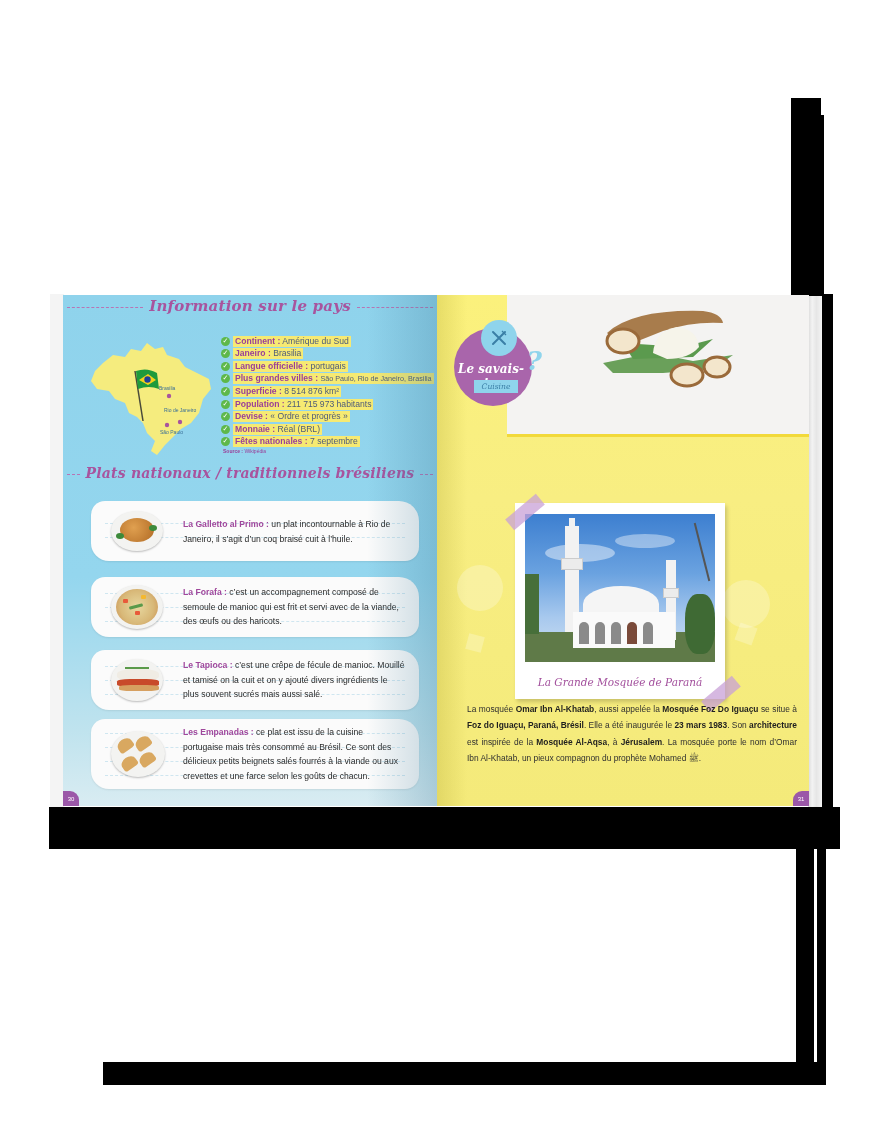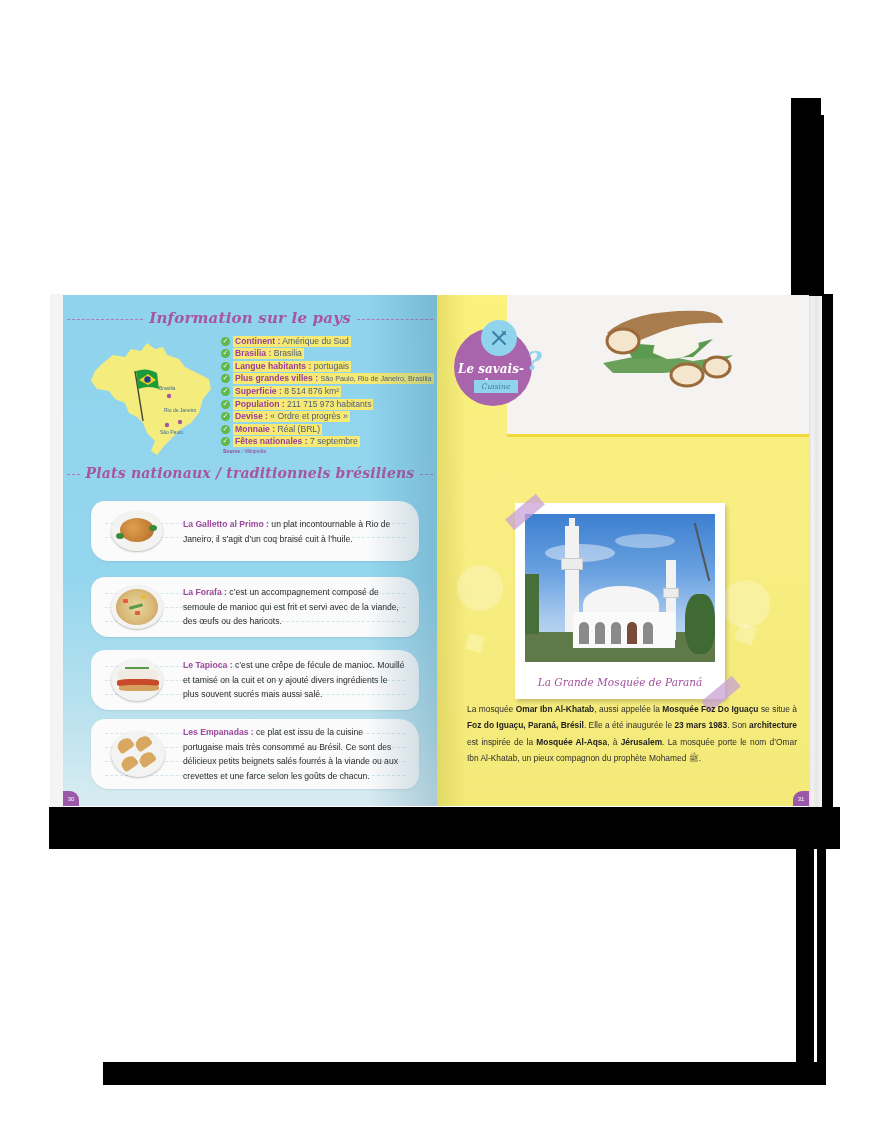--- a/index.html
+++ b/index.html
@@ -142,21 +142,21 @@
 <div class="blk" style="left:49px;top:807px;width:791px;height:42px;"></div>
 <div class="blk" style="left:796px;top:849px;width:18px;height:236px;"></div>
 <div class="blk" style="left:817px;top:849px;width:9px;height:236px;"></div>
 <div class="blk" style="left:103px;top:1062px;width:723px;height:23px;"></div>
 
 <div class="page-edge" style="left:50px;top:294px;width:14px;height:513px;background:#f4f4f4;"></div>
 <div class="page-edge" style="left:808px;top:296px;width:14px;height:511px;background:linear-gradient(90deg,#d8d8d8,#f3f3f3 30%,#e6e6e6 60%,#f4f4f4);"></div>
 
 <div class="page-left">
 
-  <div class="sec-title" style="top:14px;padding-left:4px;padding-right:4px;">
+  <div class="sec-title" style="top:2px;padding-left:4px;padding-right:4px;">
     <span class="dots"></span>
     <span class="t">Information sur le pays</span>
     <span class="dots"></span>
   </div>
 
   <svg class="map" viewBox="0 0 130 125">
     <path d="M18 30 L28 22 L40 24 L46 16 L56 18 L62 10 L70 16 L78 14 L82 22 L94 26 L100 34 L112 40 L124 46 L126 56 L118 66 L114 80 L106 90 L96 96 L88 104 L80 112 L72 122 L66 118 L70 108 L62 100 L58 90 L52 84 L44 80 L40 70 L30 66 L24 58 L12 56 L6 48 L10 38 Z" fill="#f5ec7e"></path>
     <line x1="50" y1="38" x2="58" y2="88" stroke="#4a4a3a" stroke-width="1.5"></line>
     <g>
       <path d="M51 38 Q62 34 72 40 L74 56 Q64 52 53 56 Z" fill="#1e9a3c"></path>
@@ -171,25 +171,25 @@
     <text x="75" y="101" font-size="5" fill="#3a6f97" font-family="Liberation Sans, sans-serif">São Paulo</text>
   </svg>
 
   <div class="info-list">
     <div class="info-item">
       <span class="check">✓</span>
       <span class="info-text"><span class="k">Continent :</span> <span class="v">Amérique du Sud</span></span>
     </div>
     <div class="info-item">
       <span class="check">✓</span>
-      <span class="info-text"><span class="k">Brasilia :</span> <span class="v">Brasilia</span></span>
-    </div>
-    <div class="info-item">
-      <span class="check">✓</span>
-      <span class="info-text"><span class="k">Langue habitants :</span> <span class="v">portugais</span></span>
+      <span class="info-text"><span class="k">Janeiro :</span> <span class="v">Brasilia</span></span>
+    </div>
+    <div class="info-item">
+      <span class="check">✓</span>
+      <span class="info-text"><span class="k">Langue officielle :</span> <span class="v">portugais</span></span>
     </div>
     <div class="info-item">
       <span class="check">✓</span>
       <span class="info-text"><span class="k">Plus grandes villes :</span> <span class="v" style="font-size:7.2px;">São Paulo, Rio de Janeiro, Brasilia</span></span>
     </div>
     <div class="info-item">
       <span class="check">✓</span>
       <span class="info-text"><span class="k">Superficie :</span> <span class="v">8 514 876 km²</span></span>
     </div>
     <div class="info-item">

